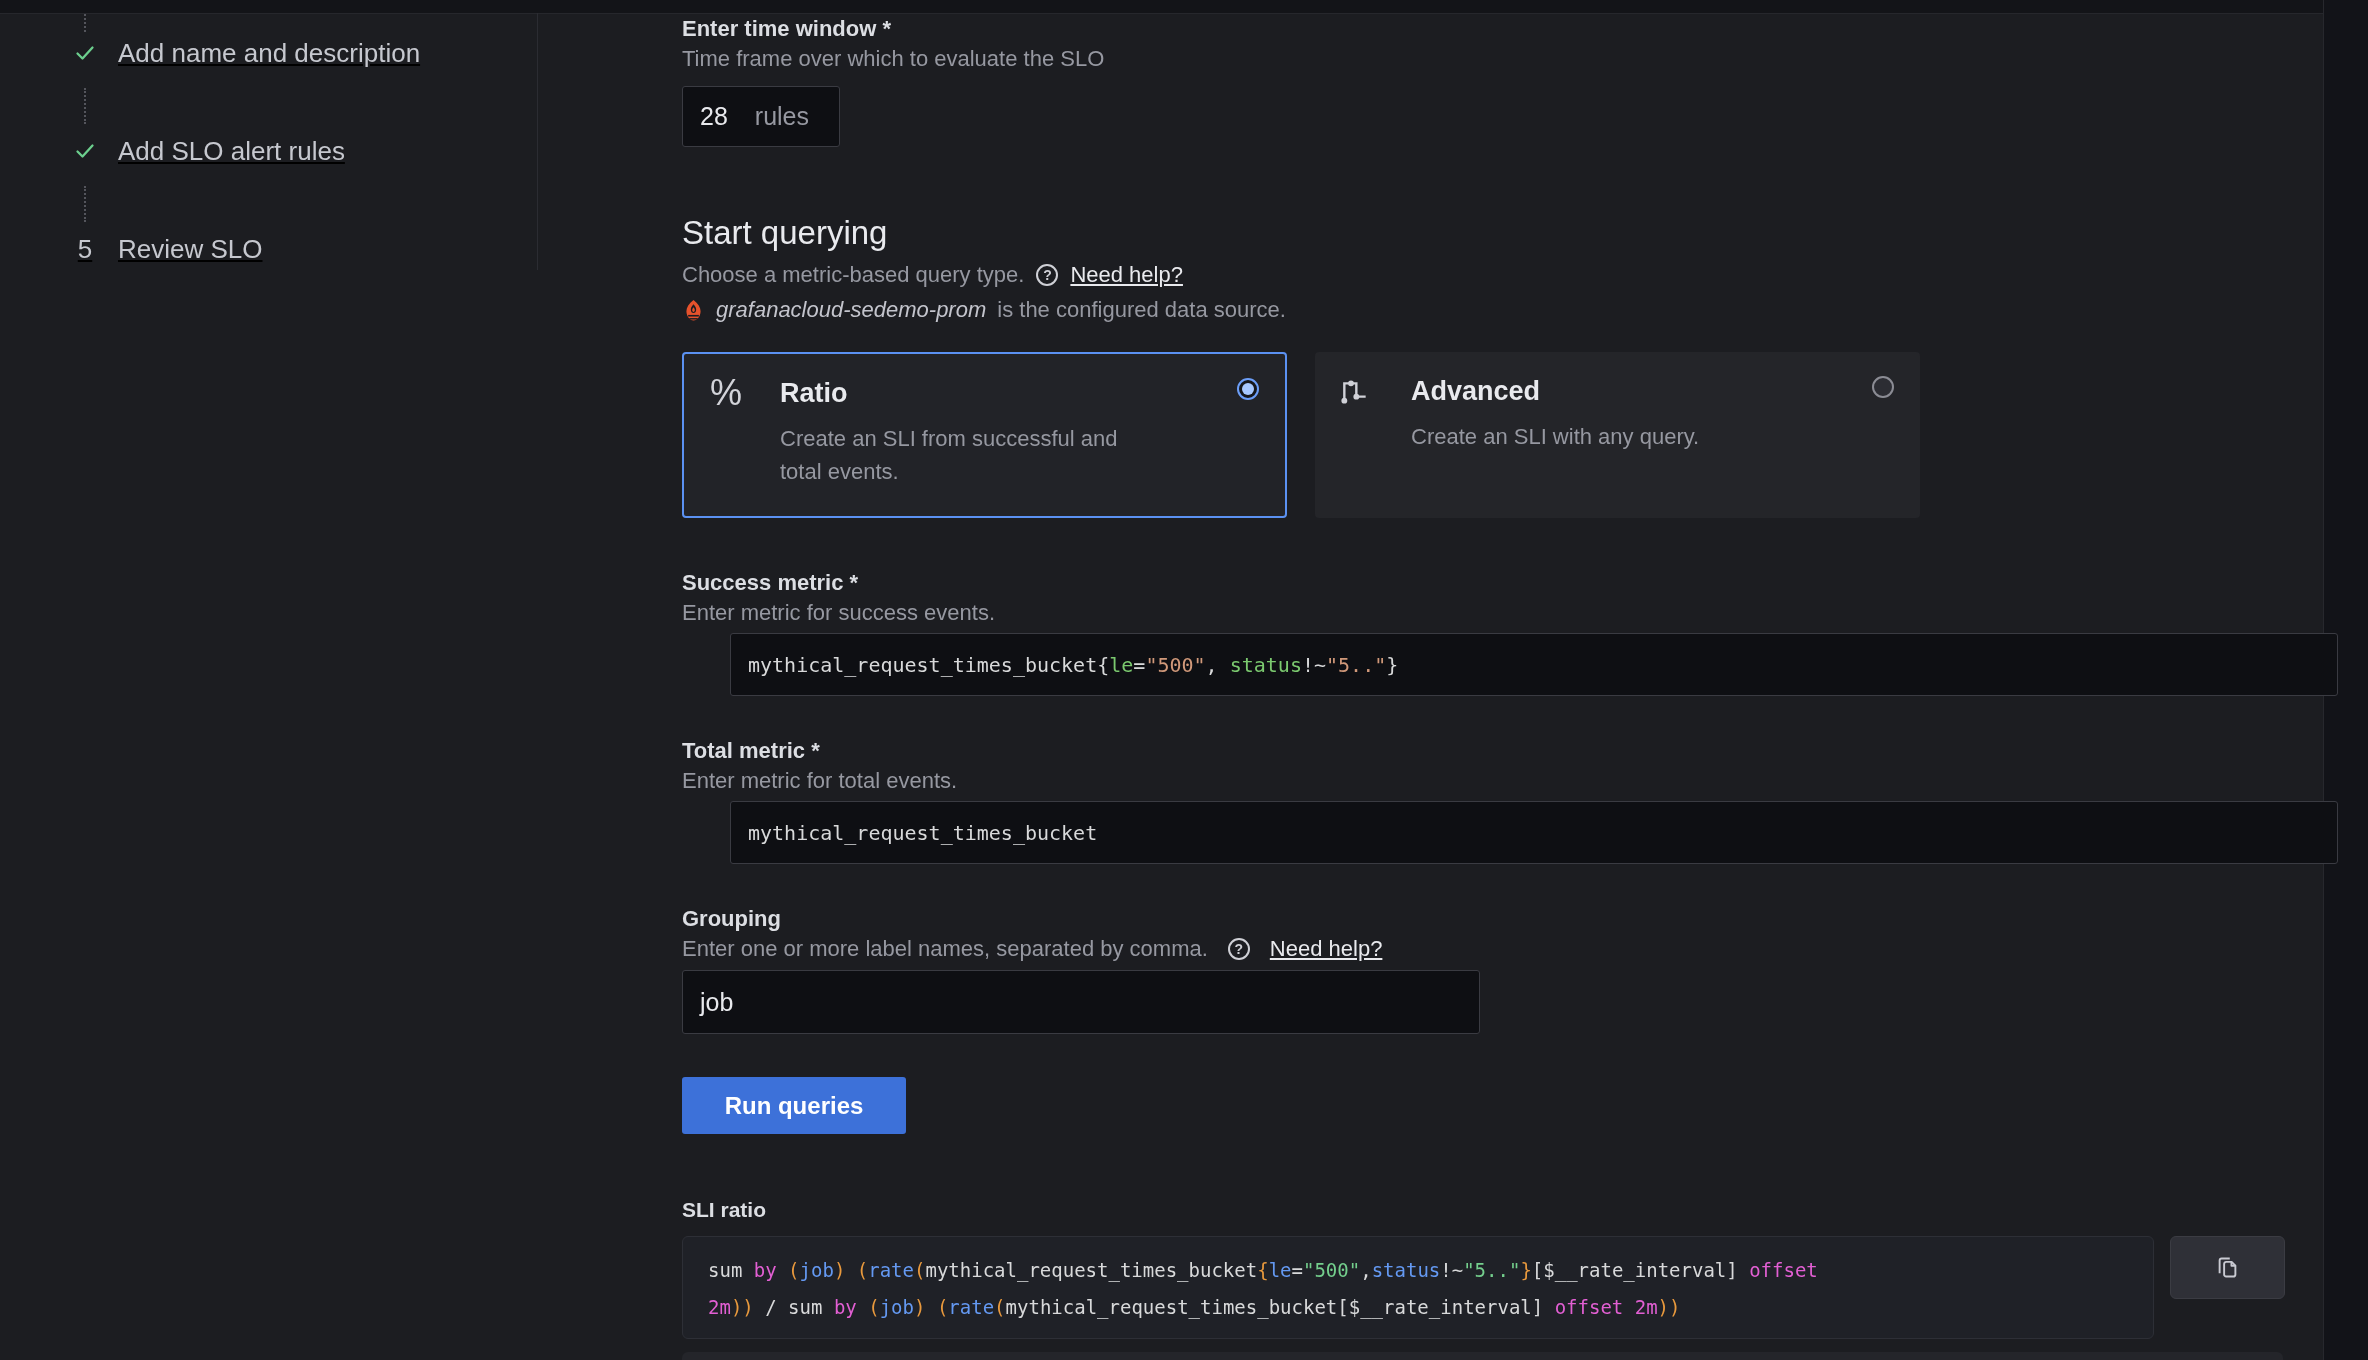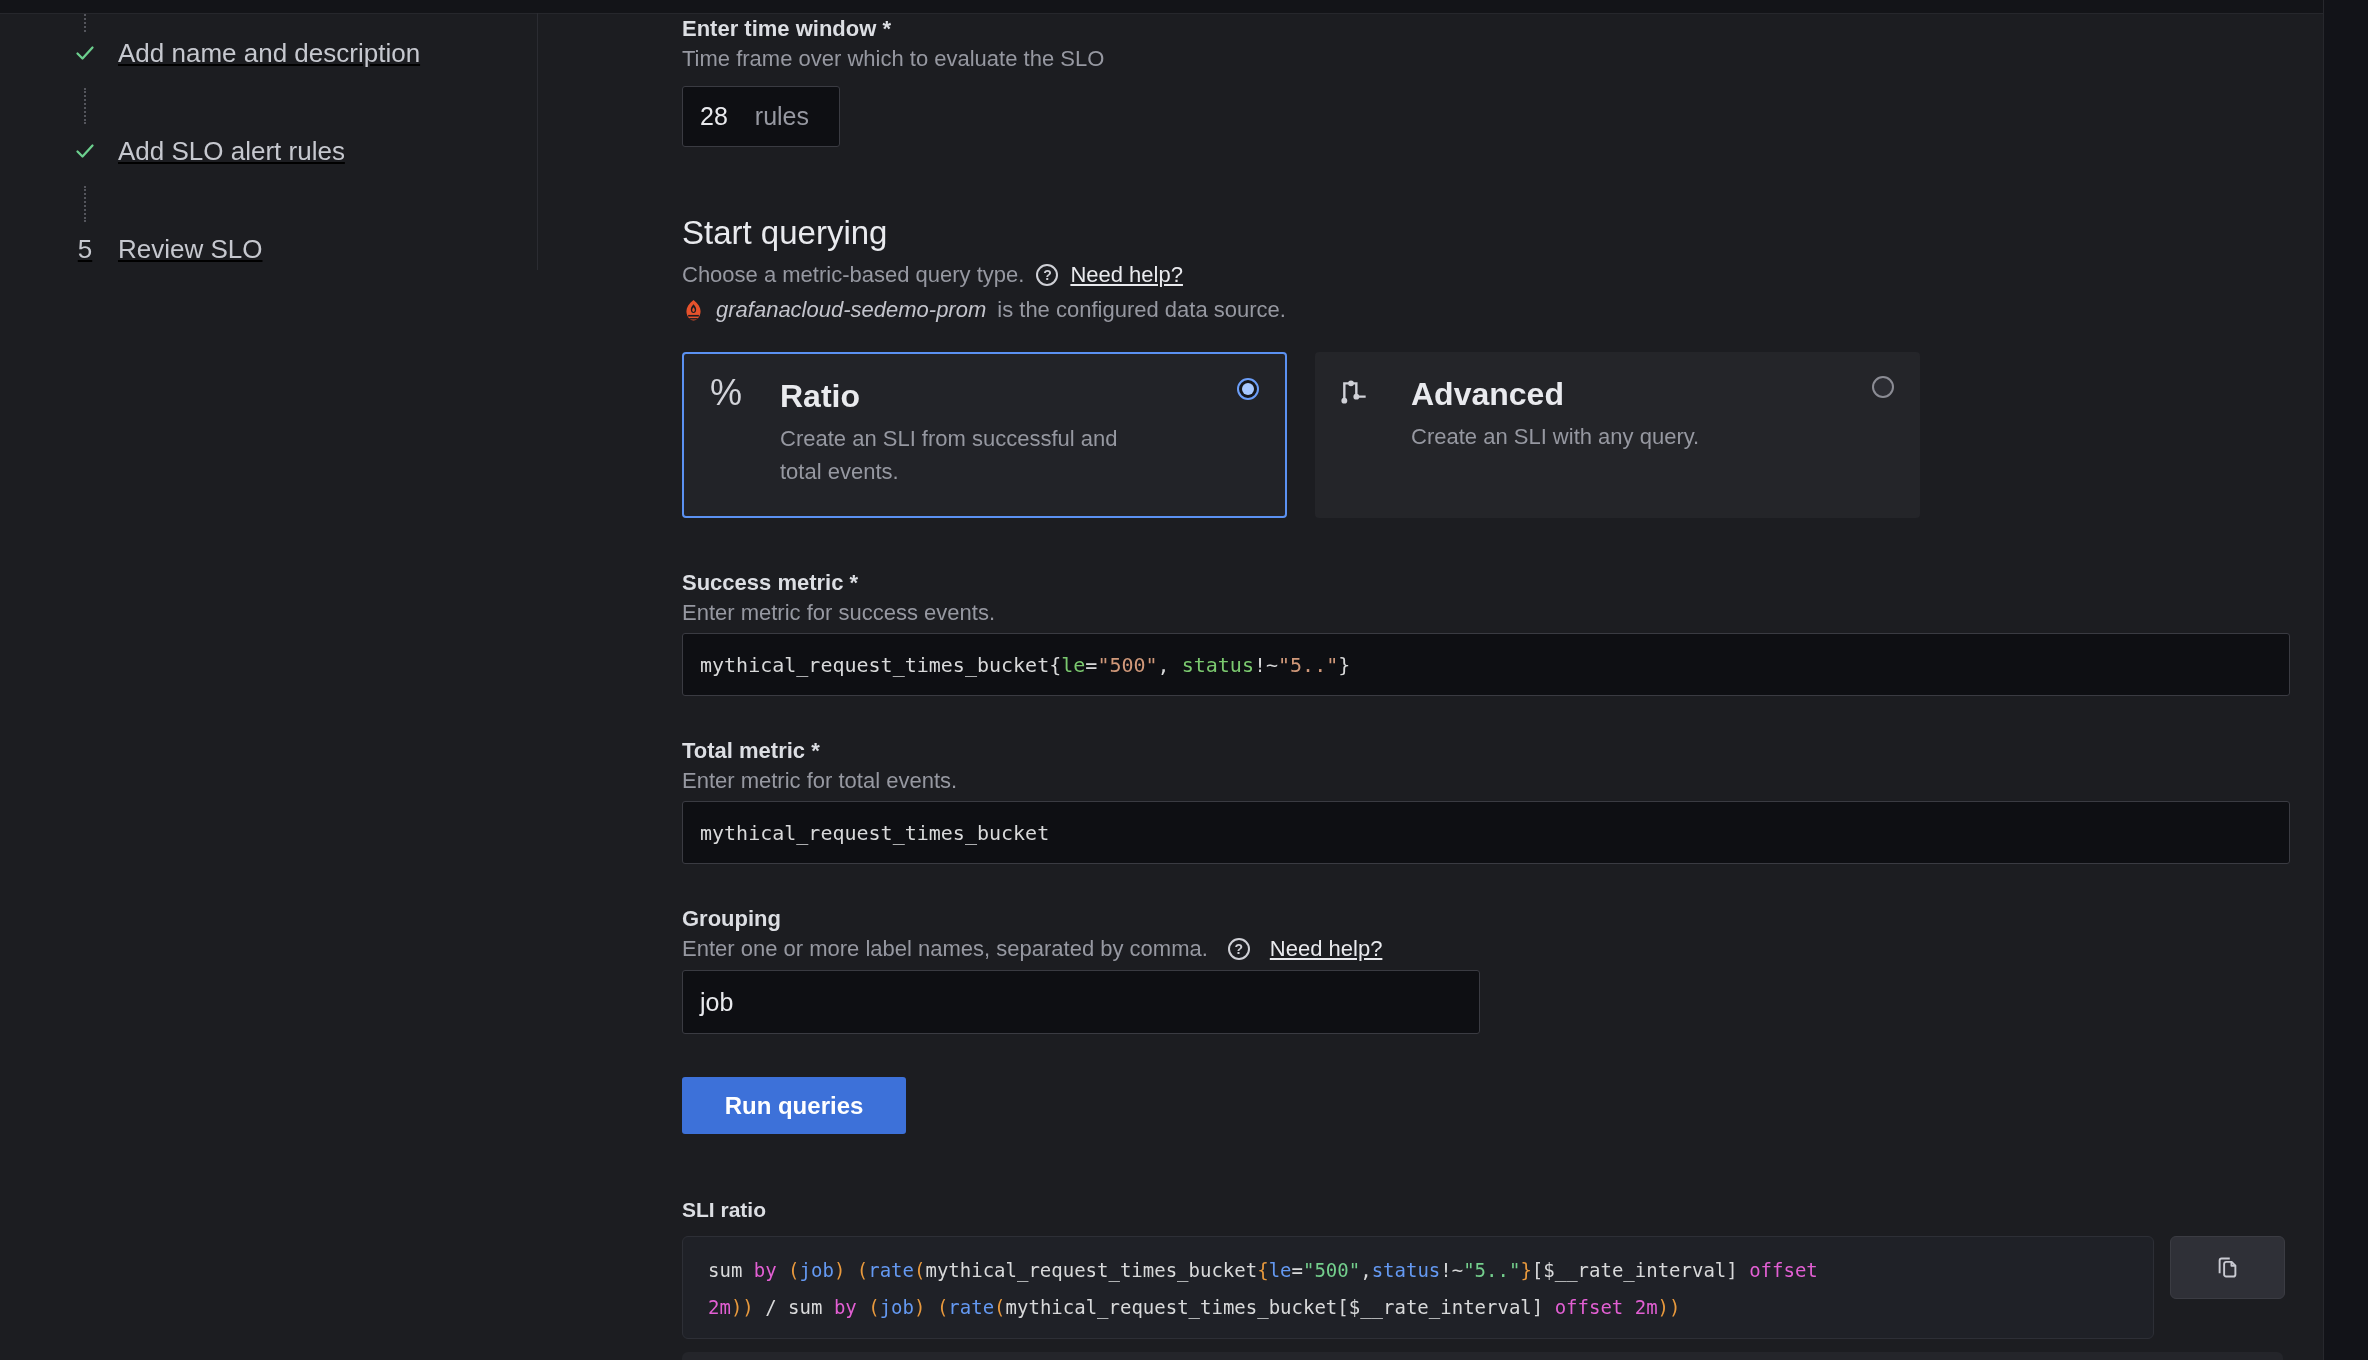--- a/index.html
+++ b/index.html
@@ -17,21 +17,21 @@
   .step-icon{width:26px;height:26px;display:flex;align-items:center;justify-content:center;}
   .step-num{width:26px;text-align:center;font-size:26px;color:#c6c8cf;}
   .step-label{font-size:26px;color:#c6c8cf;white-space:nowrap;}
 
   
   .abs{position:absolute;left:682px;}
   .fld-label{font-size:22px;font-weight:bold;color:#dcdee3;white-space:nowrap;}
   .fld-desc{font-size:22px;color:#9698a1;white-space:nowrap;}
   .inputbox{box-sizing:border-box;background:#0e0f13;border:1px solid #3a3b42;border-radius:3px;
             display:flex;align-items:center;padding:0 17px;}
-  .mono{font-family:"DejaVu Sans Mono",monospace;font-size:20px;white-space:pre;}
+  .mono{font-family:"DejaVu Sans Mono",monospace;font-size:20px;white-space:pre;margin-left:48px;}
 
   
   #tw-label{top:16px}#tw-desc{top:46px}
   #tw-input{top:86px;width:158px;height:61px;gap:27px;}
   #tw-input .val{font-size:25px;color:#e8e9ed;}
   #tw-input .unit{font-size:25px;color:#9698a1;}
 
   
   #sq-title{top:214px;font-size:33px;font-weight:500;color:#e9eaee;}
   #sq-sub{top:262px;display:flex;align-items:center;gap:12px;}
@@ -42,21 +42,21 @@
              font-size:14px;font-weight:bold;flex:none;cursor:pointer;}
   .help-icon::before{content:"?";}
   #sq-ds{top:297px;display:flex;align-items:center;gap:11px;}
   #sq-ds .ds-name{font-size:22px;font-style:italic;color:#c3c4cc;}
   #sq-ds .ds-suffix{font-size:22px;color:#9698a1;}
 
   
   .card{position:absolute;top:352px;width:605px;height:166px;border-radius:4px;box-sizing:border-box;cursor:pointer;}
   #card-ratio{left:682px;background:#222328;border:2px solid #5b91f2;}
   #card-adv{left:1315px;background:#242529;}
-  .card-title{position:absolute;left:96px;top:24px;font-size:32px;font-weight:bold;color:#e9eaee;}
+  .card-title{position:absolute;left:96px;top:24px;font-size:27px;font-weight:bold;color:#e9eaee;}
   .card-desc{position:absolute;left:96px;top:68px;font-size:22px;line-height:33px;color:#9698a1;}
   #card-ratio .card-desc{width:370px;}
   #card-adv .card-desc{width:470px;}
   .percent-icon{position:absolute;left:26px;top:18px;font-size:36px;font-weight:500;color:#d2d3d9;}
   .percent-icon::before{content:"%";}
   .adv-icon{position:absolute;left:24px;top:22px;}
   .radio{position:absolute;right:26px;top:24px;width:22px;height:22px;border-radius:50%;box-sizing:border-box;
          display:flex;align-items:center;justify-content:center;cursor:pointer;}
   .radio.sel{border:2px solid #6c9ef8;background:#16171b;}
   .radio.sel .dot{width:12px;height:12px;border-radius:50%;background:#a7c8ff;}

